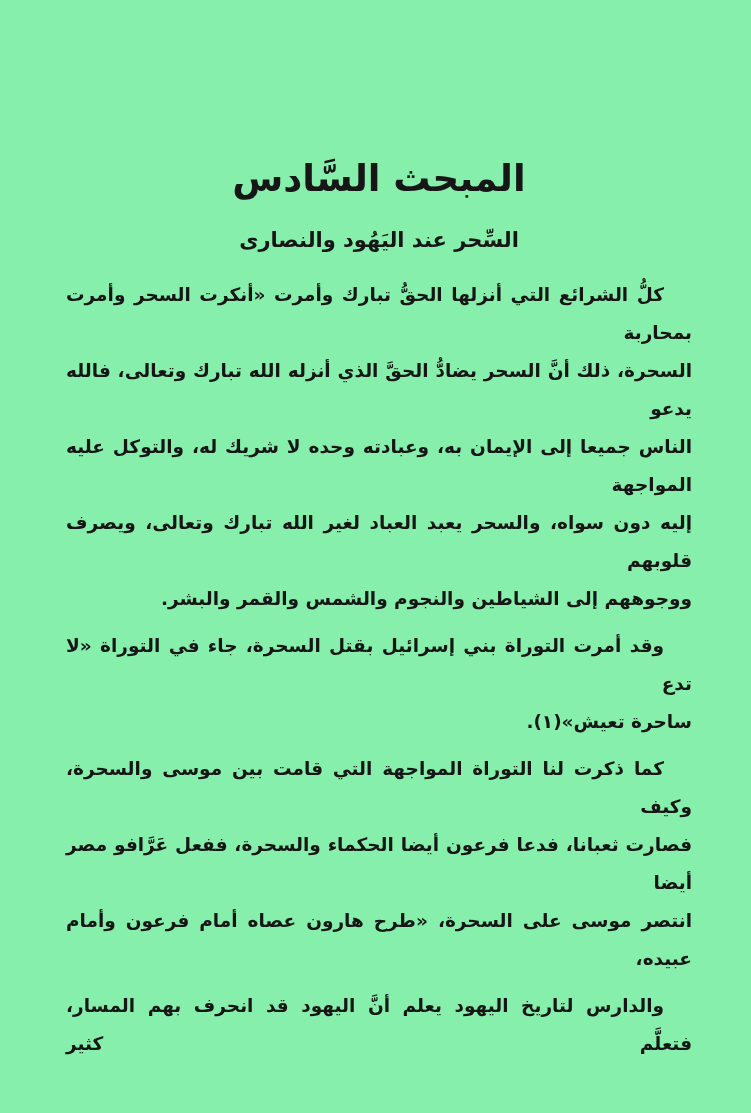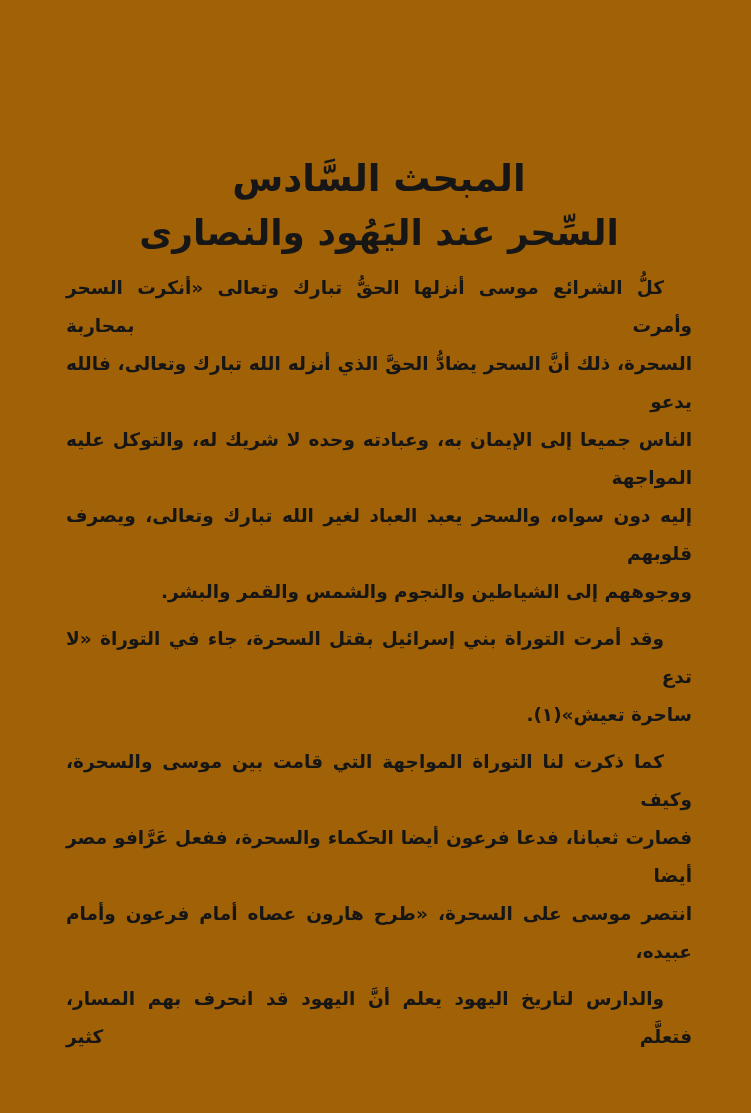--- a/index.html
+++ b/index.html
@@ -5,42 +5,42 @@
   html, body {
     margin: 0;
     padding: 0;
     background: #e8e8e8;
   }
   .page {
     position: relative;
     width: 751px;
     height: 1113px;
     margin: 0 auto;
-    background: #a16207;
+    background: #86efac;
     color: #161616;
     font-family: "DejaVu Sans", sans-serif;
     overflow: hidden;
   }
   .content {
     direction: rtl;
     margin: 0 59px 0 66px; 
   }
   
   .heading {
     margin-top: 155px;
     text-align: center;
     font-size: 37px;
     line-height: 48px;
     font-weight: bold;
     letter-spacing: 0.5px;
   }
   .subheading {
-    margin-top: 8px;
+    margin-top: 15px;
     text-align: center;
-    font-size: 36px;
+    font-size: 21px;
     line-height: 44px;
     font-weight: bold;
   }
   
   .bodyblock { margin-top: 14px; }
   .para { margin: 0 0 9px 0; }
   .ln {
     font-size: 18.5px;
     line-height: 38px;
     font-weight: bold;
@@ -57,21 +57,21 @@
 <div class="page">
   <div class="content">
 
     <div class="heading">المبحث السَّادس</div>
 
     <div class="subheading">السِّحر عند اليَهُود والنصارى</div>
 
     <div class="bodyblock">
 
       <div class="para">
-        <div class="ln ind">كلُّ الشرائع موسى أنزلها الحقُّ تبارك وتعالى «أنكرت السحر وأمرت بمحاربة</div>
+        <div class="ln ind">كلُّ الشرائع التي أنزلها الحقُّ تبارك وأمرت «أنكرت السحر وأمرت بمحاربة</div>
         <div class="ln">السحرة، ذلك أنَّ السحر يضادُّ الحقَّ الذي أنزله الله تبارك وتعالى، فالله يدعو</div>
         <div class="ln">الناس جميعا إلى الإيمان به، وعبادته وحده لا شريك له، والتوكل عليه المواجهة</div>
         <div class="ln">إليه دون سواه، والسحر يعبد العباد لغير الله تبارك وتعالى، ويصرف قلوبهم</div>
         <div class="ln end">ووجوههم إلى الشياطين والنجوم والشمس والقمر والبشر.</div>
       </div>
 
       <div class="para">
         <div class="ln ind">وقد أمرت التوراة بني إسرائيل بقتل السحرة، جاء في التوراة «لا تدع</div>
         <div class="ln end">ساحرة تعيش»(١).</div>
       </div>

